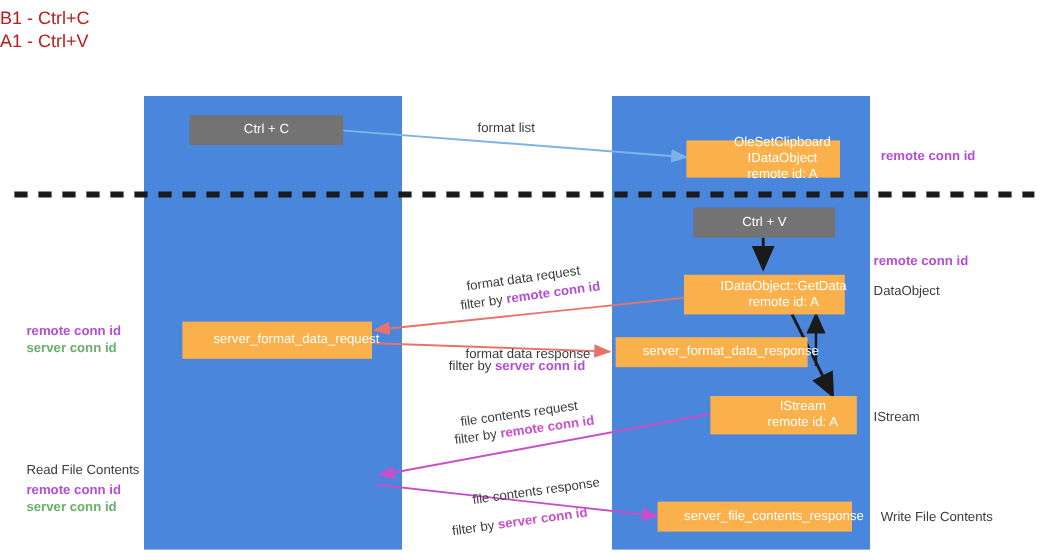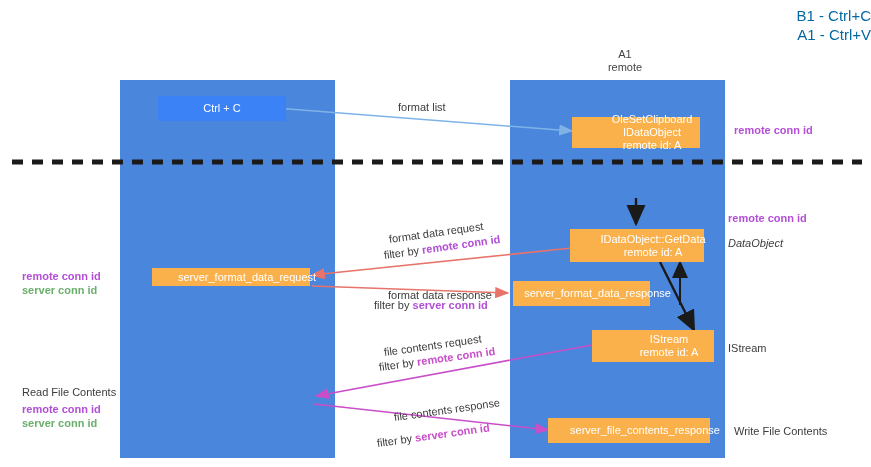--- a/index.html
+++ b/index.html
@@ -7,35 +7,35 @@
     width:871px;height:467px;
     background:#ffffff;
     font-family:"Liberation Sans", sans-serif;
     position:relative;
     overflow:hidden;
   }
   #stage{position:absolute;left:0;top:0;width:871px;height:467px;}
   .svg-layer{position:absolute;left:0;top:0;width:871px;height:467px;pointer-events:none;}
   .lane{position:absolute;background:#4a86dc;}
   .title{
-    position:absolute;left:0;top:6px;width:871px;text-align:right;
-    font-size:15px;color:#0369a1;line-height:19px;white-space:pre-line;
+    position:absolute;left:0;top:6px;width:871px;text-align:left;
+    font-size:15px;color:#b91c1c;line-height:19px;white-space:pre-line;
   }
   .lane-head{
     position:absolute;text-align:center;font-size:11px;color:#434343;
     line-height:13px;white-space:pre-line;
   }
   .node{
     position:absolute;box-sizing:border-box;
     display:flex;align-items:center;justify-content:center;
     text-align:center;color:#ffffff;font-size:11px;line-height:13px;
     white-space:pre-line;padding:2px 4px;
   }
   .node.orange{background:#fbb14b;padding-left:36px;}
-  .node.green{background:#3b82f6;}
+  .node.green{background:#737373;}
   .side-label{
     position:absolute;font-size:11px;line-height:14px;white-space:pre-line;
   }
   .lbl-dark{color:#3c3c3c;}
   .lbl-purple{color:#b34fd6;font-weight:bold;}
   .lbl-green{color:#6aaf6c;font-weight:bold;}
   .edge-label{
     position:absolute;font-size:11px;line-height:15px;color:#3c3c3c;
     white-space:nowrap;
   }
@@ -44,22 +44,20 @@
   .rot-up{transform:rotate(-8deg);transform-origin:left bottom;}
 </style>
 </head>
 <body>
 
 <div id="stage">
 
   <div class="title">B1 - Ctrl+C
 A1 - Ctrl+V</div>
 
-  <div class="lane-head" style="left:565px;top:48px;width:120px;">A1
-remote</div>
 
   <div class="lane" style="left:120px;top:80px;width:215px;height:378px;"></div>
   <div class="lane" style="left:510px;top:80px;width:215px;height:378px;"></div>
 
   <svg class="svg-layer">
     <defs>
       <marker id="ah-blue" markerWidth="9" markerHeight="7" refX="8" refY="3.5" orient="auto">
         <polygon points="0 0, 9 3.5, 0 7" fill="#7fb3e8"></polygon>
       </marker>
       <marker id="ah-red" markerWidth="9" markerHeight="7" refX="8" refY="3.5" orient="auto">
@@ -90,27 +88,28 @@
     <line x1="592" y1="345" x2="316" y2="396" stroke="#c94fc9" stroke-width="1.6" marker-end="url(#ah-pink)"></line>
 
     <line x1="314" y1="404" x2="548" y2="430" stroke="#c94fc9" stroke-width="1.6" marker-end="url(#ah-pink)"></line>
   </svg>
 
   <div class="node green" style="left:158px;top:96px;width:128px;height:25px;">Ctrl + C</div>
 
   <div class="node orange" style="left:572px;top:117px;width:128px;height:31px;">OleSetClipboard IDataObject
 remote id: A</div>
 
+  <div class="node green" style="left:578px;top:173px;width:118px;height:25px;">Ctrl + V</div>
 
   <div class="node orange" style="left:570px;top:229px;width:134px;height:33px;">IDataObject::GetData
 remote id: A</div>
 
-  <div class="node orange" style="left:152px;top:268px;width:158px;height:18px;">server_format_data_request</div>
+  <div class="node orange" style="left:152px;top:268px;width:158px;height:31px;">server_format_data_request</div>
 
-  <div class="node orange" style="left:513px;top:281px;width:137px;height:25px;">server_format_data_response</div>
+  <div class="node orange" style="left:513px;top:281px;width:160px;height:25px;">server_format_data_response</div>
 
   <div class="node orange" style="left:592px;top:330px;width:122px;height:32px;">IStream
 remote id: A</div>
 
 
   <div class="node orange" style="left:548px;top:418px;width:162px;height:25px;">server_file_contents_response</div>
 
   <div class="edge-label" style="left:398px;top:100px;">format list</div>
 
   <div class="edge-label rot-up" style="left:390px;top:232px;">
@@ -141,17 +140,17 @@
 
   <div class="side-label lbl-purple" style="left:22px;top:269px;">remote conn id</div>
   <div class="side-label lbl-green" style="left:22px;top:283px;">server conn id</div>
 
   <div class="side-label lbl-dark" style="left:22px;top:385px;">Read File Contents</div>
   <div class="side-label lbl-purple" style="left:22px;top:402px;">remote conn id</div>
   <div class="side-label lbl-green" style="left:22px;top:416px;">server conn id</div>
 
   <div class="side-label lbl-purple" style="left:734px;top:123px;">remote conn id</div>
   <div class="side-label lbl-purple" style="left:728px;top:211px;">remote conn id</div>
-  <div class="side-label lbl-dark" style="left:728px;top:236px;font-style:italic;">DataObject</div>
+  <div class="side-label lbl-dark" style="left:728px;top:236px;">DataObject</div>
   <div class="side-label lbl-dark" style="left:728px;top:341px;">IStream</div>
   <div class="side-label lbl-dark" style="left:734px;top:424px;">Write File Contents</div>
 
 </div>
 
 </body></html>

